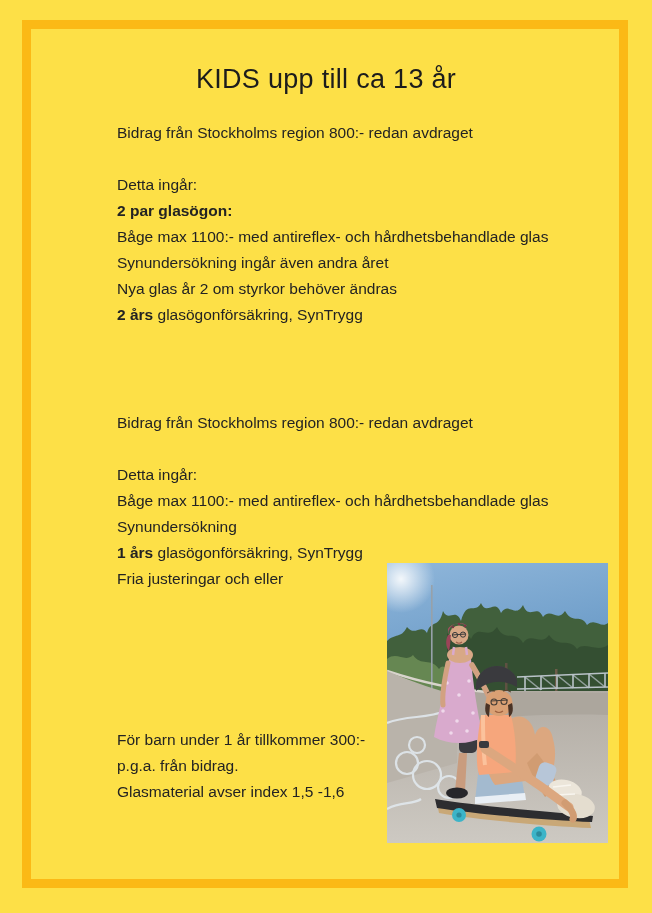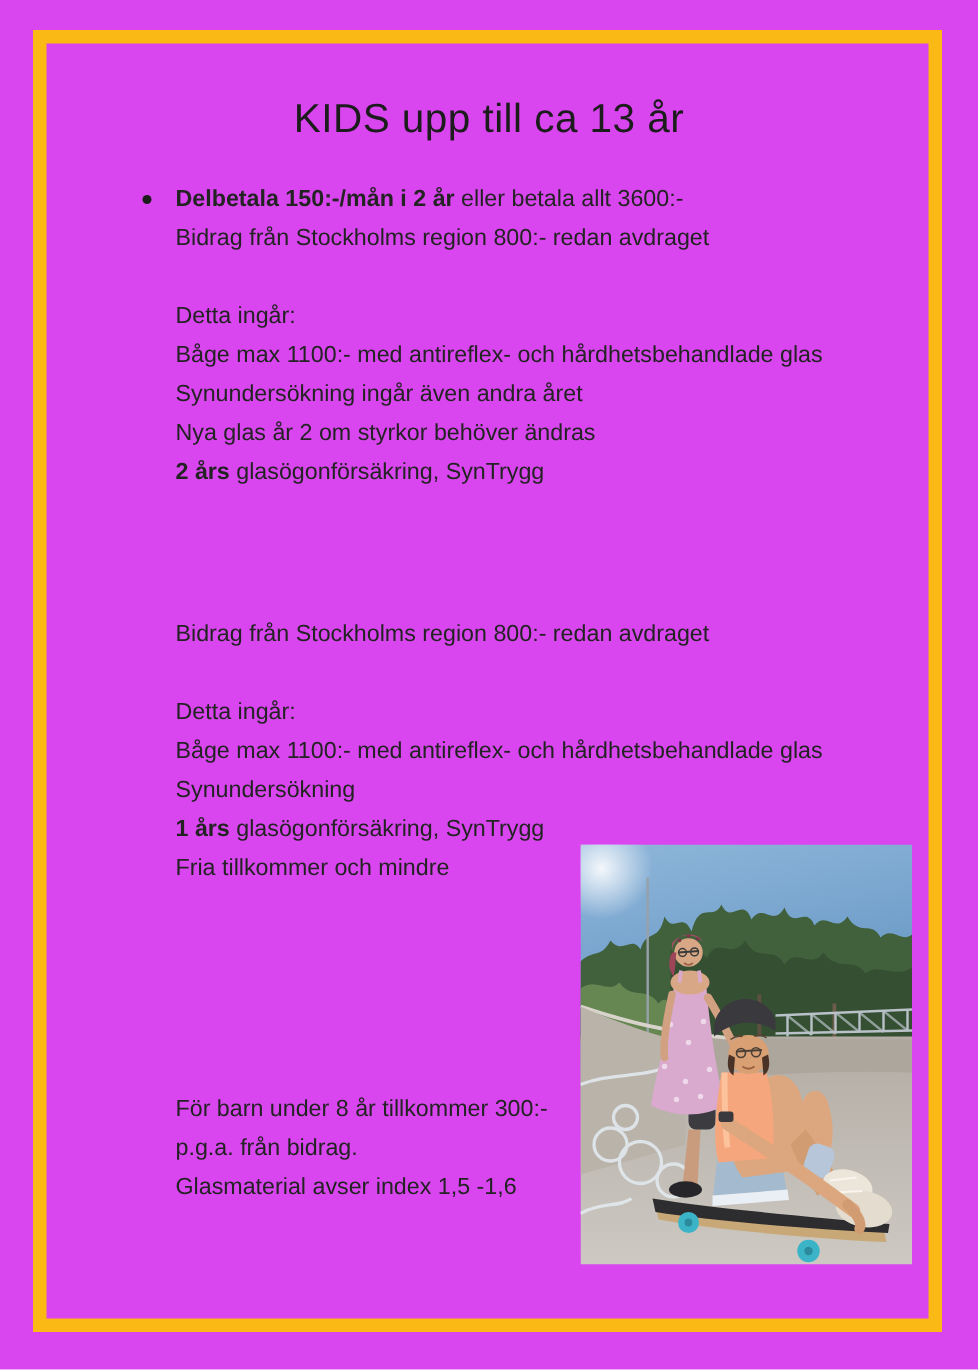--- a/index.html
+++ b/index.html
@@ -1,17 +1,17 @@
 <!DOCTYPE html>
 <html><head>
 <meta charset="utf-8">
 <style>
   html,body{margin:0;padding:0;background:#ffffff;}
   .page{
-    position:relative;width:652px;height:913px;background:#d946ef;overflow:hidden;
+    position:relative;width:652px;height:913px;background:#fde047;overflow:hidden;
     font-family:"Liberation Sans","DejaVu Sans",sans-serif;color:#1f1f1f;
   }
   .frame{
     position:absolute;left:22px;top:20px;width:606px;height:868px;
     border:9px solid #FBB916;box-sizing:border-box;
   }
   .title{
     position:absolute;left:0;top:64px;width:652px;text-align:center;
     font-size:27px;font-weight:400;letter-spacing:0.3px;color:#1c1c1c;
   }
@@ -31,44 +31,42 @@
 </style>
 </head>
 <body>
 
 <div class="page">
   <div class="frame"></div>
 
   <div class="title">KIDS upp till ca 13 år</div>
 
   <div class="block" style="top:120px">
-    <div class="line">
-      <span class="dot"></span><span class="b">Delbetala 150:-/mån i 2 år</span><span> eller betala allt 3600:-</span>
-    </div>
     <div class="line">Bidrag från Stockholms region 800:- redan avdraget</div>
     <div class="line"></div>
     <div class="line">Detta ingår:</div>
+    <div class="line"><span class="b">2 par glasögon:</span></div>
     <div class="line">Båge max 1100:- med antireflex- och hårdhetsbehandlade glas</div>
     <div class="line">Synundersökning ingår även andra året</div>
     <div class="line">Nya glas år 2 om styrkor behöver ändras</div>
     <div class="line"><span class="b">2 års</span><span> glasögonförsäkring, SynTrygg</span></div>
   </div>
 
   <div class="block" style="top:410px">
     <div class="line">Bidrag från Stockholms region 800:- redan avdraget</div>
     <div class="line"></div>
     <div class="line">Detta ingår:</div>
     <div class="line">Båge max 1100:- med antireflex- och hårdhetsbehandlade glas</div>
     <div class="line">Synundersökning</div>
     <div class="line"><span class="b">1 års</span><span> glasögonförsäkring, SynTrygg</span></div>
-    <div class="line">Fria tillkommer och mindre</div>
+    <div class="line">Fria justeringar och eller</div>
   </div>
 
   <div class="block" style="top:727px">
-    <div class="line">För barn under 8 år tillkommer 300:-</div>
+    <div class="line">För barn under 1 år tillkommer 300:-</div>
     <div class="line">p.g.a. från bidrag.</div>
     <div class="line">Glasmaterial avser index 1,5 -1,6</div>
   </div>
 
   <div class="photo">
     <svg viewBox="0 0 221 280" xmlns="http://www.w3.org/2000/svg">
       <defs>
         <linearGradient id="sky" x1="0" y1="0" x2="0.3" y2="1">
           <stop offset="0" stop-color="#8fb6da"></stop>
           <stop offset="1" stop-color="#5f92c1"></stop>

